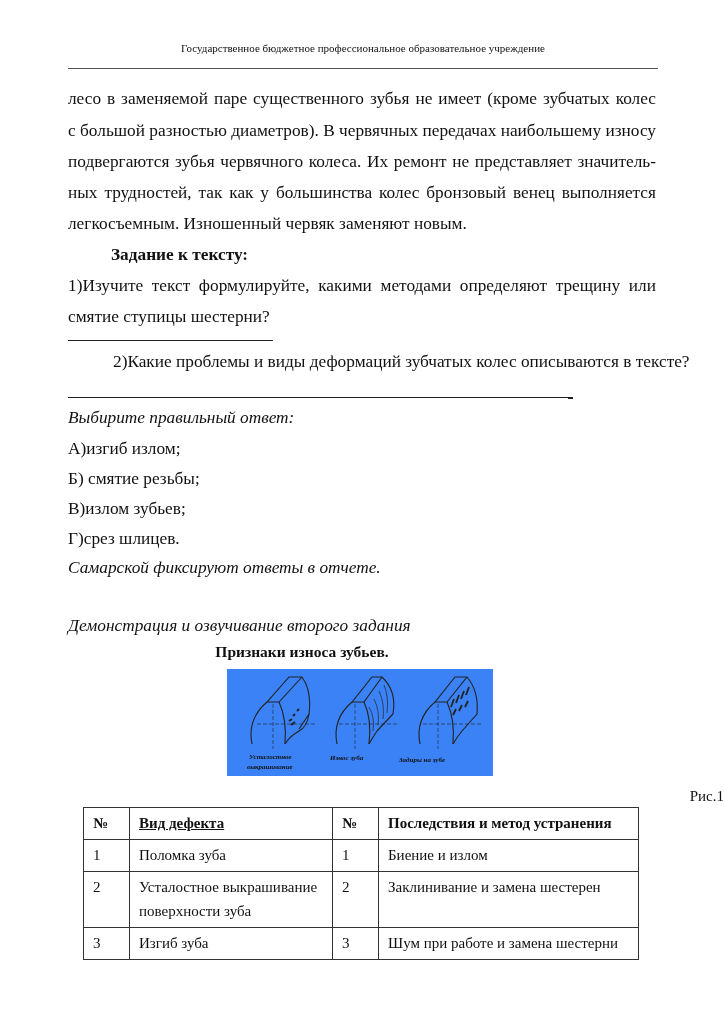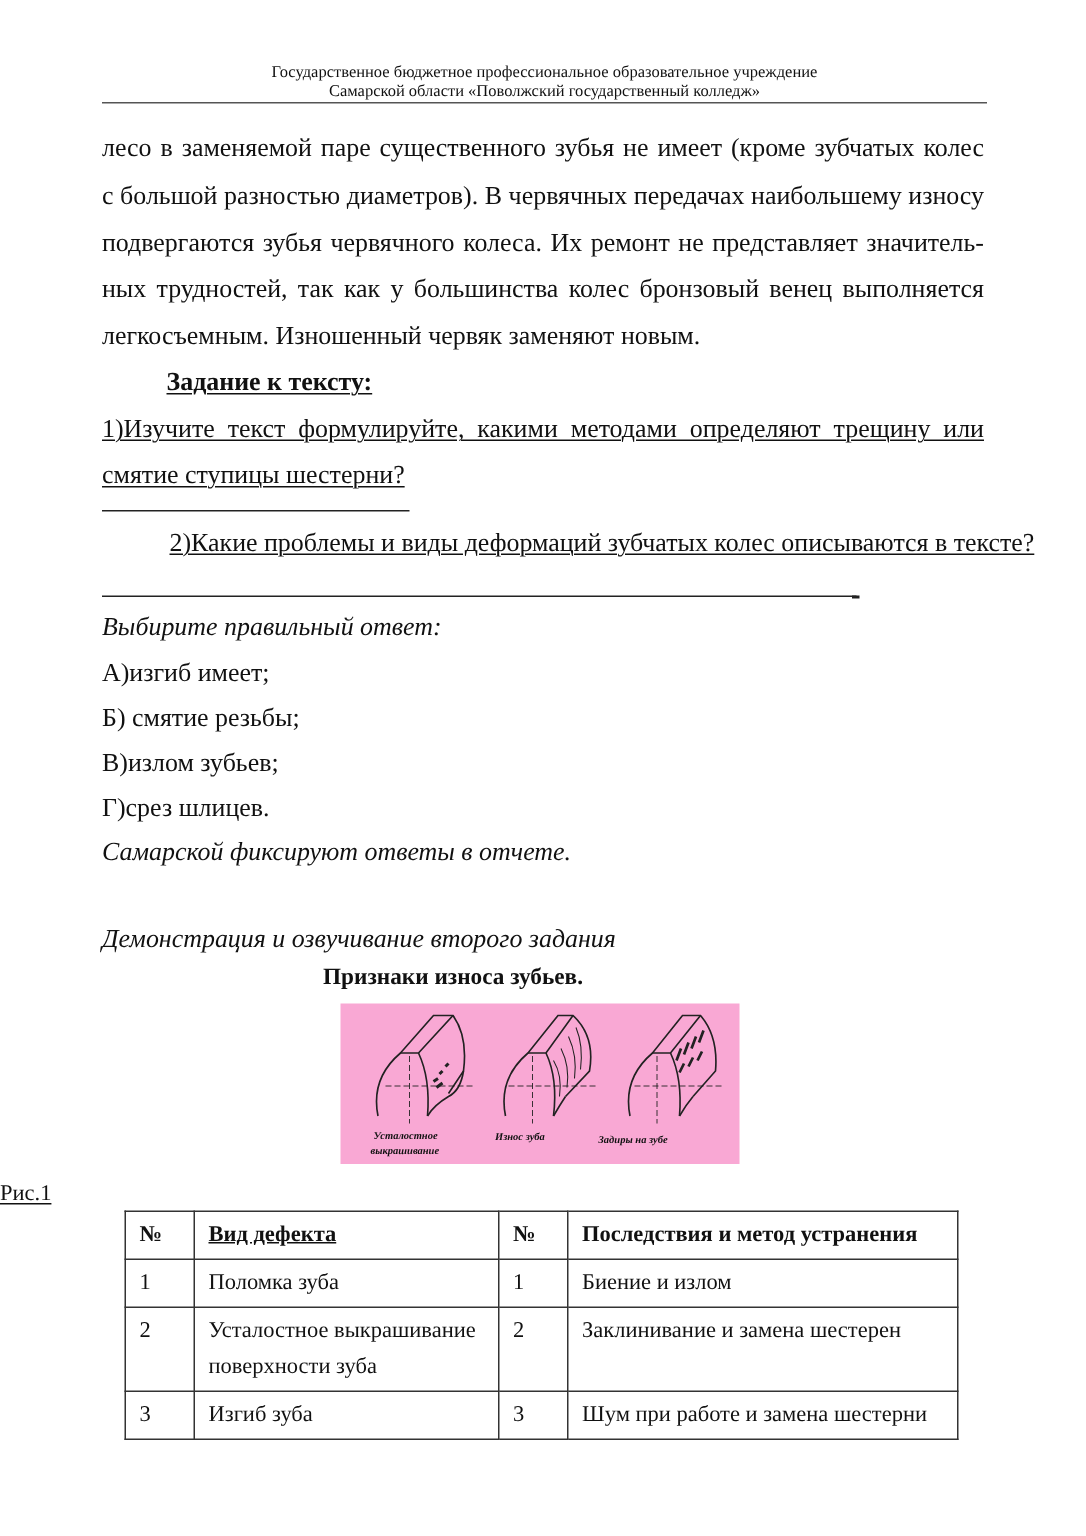--- a/index.html
+++ b/index.html
@@ -4,70 +4,69 @@
 <style>
   html, body { margin:0; padding:0; background:#ffffff; }
   body { width:724px; height:1024px; position:relative; overflow:hidden;
          font-family:"Liberation Serif", "DejaVu Serif", serif; color:#111; }
   .hdr { position:absolute; left:68px; width:590px; top:42px; text-align:center;
          font-size:11px; line-height:13px; color:#111;font-family:Liberation Serif, serif; }
   .hdr-rule { position:absolute; left:68px; width:590px; top:68px; height:0;
               border-top:1.5px solid #555; }
   .line { position:absolute; left:68px; width:588px; font-size:17.3px; white-space:nowrap; line-height:20px; }
   .just { text-align:justify; text-align-last:justify; }
-  .u { text-decoration:underline; text-decoration-thickness:1px; text-underline-offset:2px; }
+  .u { text-decoration-thickness:1px; text-underline-offset:2px; }
   .b { font-weight:bold; }
   .i { font-style:italic; }
   .blank { position:absolute; left:68px; height:0; border-top:1px solid #222; }
   .fig-title { position:absolute; left:0; width:604px; text-align:center; top:643px;
                font-size:15.5px; font-weight:bold; }
   .fig { position:absolute; left:227px; top:669px; width:266px; height:107px; background:#ccf5cc; }
   .fig svg { width:100%; height:100%; display:block; }
-  .fig-cap { position:absolute; left:0; width:724px; text-align:left; top:788px; font-size:15px; }
+  .fig-cap { position:absolute; left:0; width:724px; text-align:right; top:788px; font-size:15px; }
   table.defects { position:absolute; left:83px; top:807px; width:556px; border-collapse:collapse;
                   font-size:15px; }
   table.defects td, table.defects th { border:1px solid #333; padding:3px 9px 4px 9px;
                   text-align:left; vertical-align:top; line-height:24px; font-weight:normal; }
   table.defects th { font-weight:bold; }
   .c1 { width:27px; } .c2 { width:184px;text-decoration:underline; } .c3 { width:27px; }
 </style>
 </head>
 <body>
 
 <div class="hdr">
   <div>Государственное бюджетное профессиональное образовательное учреждение</div>
-  <div>Самарской области «Поволжский государственный колледж»</div>
 </div>
 <div class="hdr-rule"></div>
 
 <div class="line just" style="top:89px">лесо в заменяемой паре существенного зубья не имеет (кроме зубчатых колес</div>
 <div class="line just" style="top:121px">с большой разностью диаметров). В червячных передачах наибольшему износу</div>
 <div class="line just" style="top:152px">подвергаются зубья червячного колеса. Их ремонт не представляет значитель-</div>
 <div class="line just" style="top:183px">ных трудностей, так как у большинства колес бронзовый венец выполняется</div>
 <div class="line" style="top:214px">легкосъемным. Изношенный червяк заменяют новым.</div>
 
 <div class="line b u" style="top:245px; left:111px; width:auto;">Задание к тексту:</div>
 <div class="line u just" style="top:276px">1)Изучите текст формулируйте, какими методами определяют трещину или</div>
 <div class="line u" style="top:307px; width:auto;">смятие ступицы шестерни?</div>
 <div class="blank" style="top:340px; width:205px;"></div>
 <div class="line u" style="top:352px; width:auto;margin-left:45px;">2)Какие  проблемы и виды деформаций зубчатых колес описываются в тексте?</div>
 <div class="blank" style="top:397px; width:503px;"></div>
 <div class="blank" style="top:397px; left:568px; width:5px; border-top-width:2px;"></div>
 
 <div class="line i" style="top:408px">Выбирите правильный ответ:</div>
-<div class="line" style="top:439px">А)изгиб имеет;</div>
+<div class="line" style="top:439px">А)изгиб излом;</div>
 <div class="line" style="top:469px">Б) смятие резьбы;</div>
 <div class="line" style="top:499px">В)излом зубьев;</div>
 <div class="line" style="top:529px">Г)срез шлицев.</div>
 <div class="line i" style="top:558px">Самарской фиксируют ответы в отчете.</div>
 
 <div class="line i" style="top:616px">Демонстрация и озвучивание второго задания</div>
 <div class="fig-title">Признаки износа зубьев.</div>
 
-<div class="fig" style="background: #f9a8d4;">
+<div class="fig" style="background: #3b82f6;">
   <svg viewBox="0 0 266 107" xmlns="http://www.w3.org/2000/svg" fill="none" stroke="#222" stroke-width="1.1">
 
     <g>
       <path d="M25 75 Q20 50 40 33 L62 8 L75 8 Q85 22 82 45 L72 60"></path>
       <path d="M40 33 L52 33 L75 8"></path>
       <path d="M52 33 Q60 50 58 75"></path>
       <path d="M58 75 Q62 68 72 62 Q80 58 82 45"></path>
       <line x1="30" y1="55" x2="90" y2="55" stroke-dasharray="4 2" stroke-width="0.6"></line>
       <line x1="46" y1="35" x2="46" y2="80" stroke-dasharray="4 2" stroke-width="0.6"></line>
       <path d="M62 52 L65 50 M66 47 L68 45 M70 42 L72 40 M64 56 L68 53" stroke-width="2"></path>

